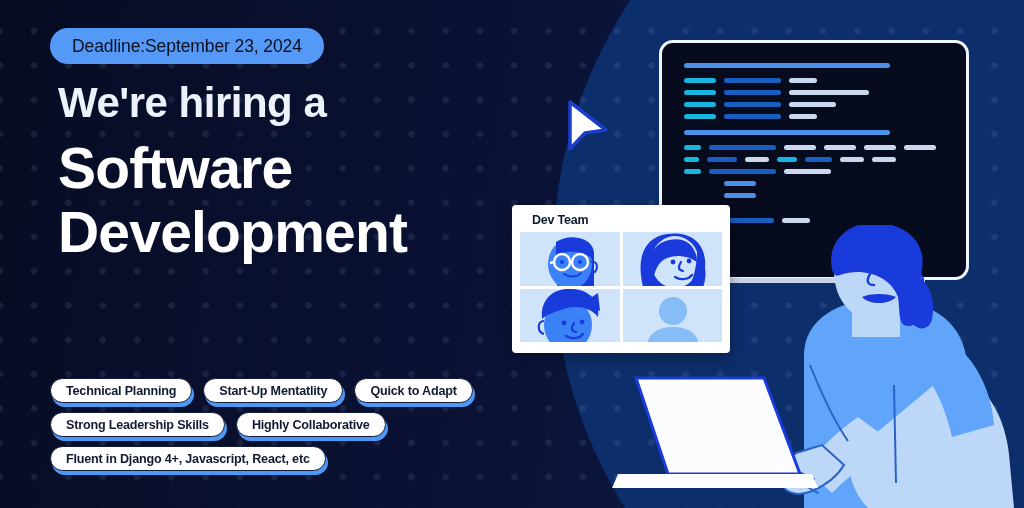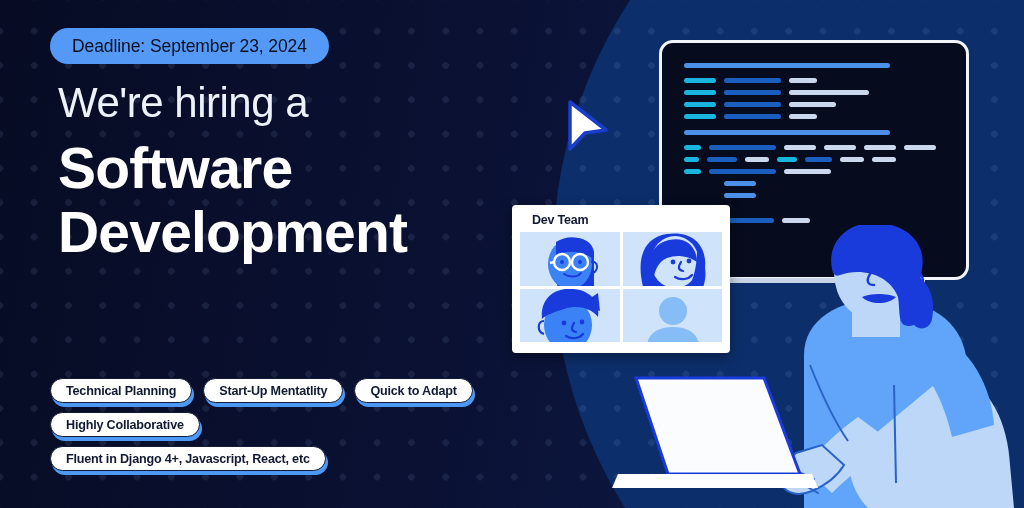--- a/index.html
+++ b/index.html
@@ -63,33 +63,32 @@
   .deadline-badge .dl-label {
     font-size: 17.5px;
     font-weight: normal;
     color: #0B1021;
     letter-spacing: -0.1px;
   }
   .deadline-badge .dl-value {
     font-size: 17.5px;
     font-weight: normal;
     color: #0B1021;
-    margin-left: 5px;
     letter-spacing: -0.1px;
   }
 
   .headline {
     position: absolute;
     left: 58px;
     top: 82px;
     width: 460px;
   }
   .headline .kicker {
     font-size: 42px;
-    font-weight: 400;
+    font-weight: 700;
     color: #EDF1FA;
     line-height: 1.0;
     letter-spacing: -0.5px;
     white-space: nowrap;
   }
   .headline .big {
     font-size: 57px;
     font-weight: bold;
     color: #FFFFFF;
     line-height: 1.22;
@@ -433,20 +432,23 @@
           </div>
           <div class="pill">
             <span class="pill-label">Start-Up Mentatlity</span>
           </div>
           <div class="pill">
             <span class="pill-label">Quick to Adapt</span>
           </div>
         </div>
         <div class="pill-row">
           <div class="pill">
+            <span class="pill-label">Strong Leadership Skills</span>
+          </div>
+          <div class="pill">
             <span class="pill-label">Highly Collaborative</span>
           </div>
         </div>
         <div class="pill-row">
           <div class="pill">
             <span class="pill-label">Fluent in Django 4+, Javascript, React, etc</span>
           </div>
         </div>
       </div>
 

